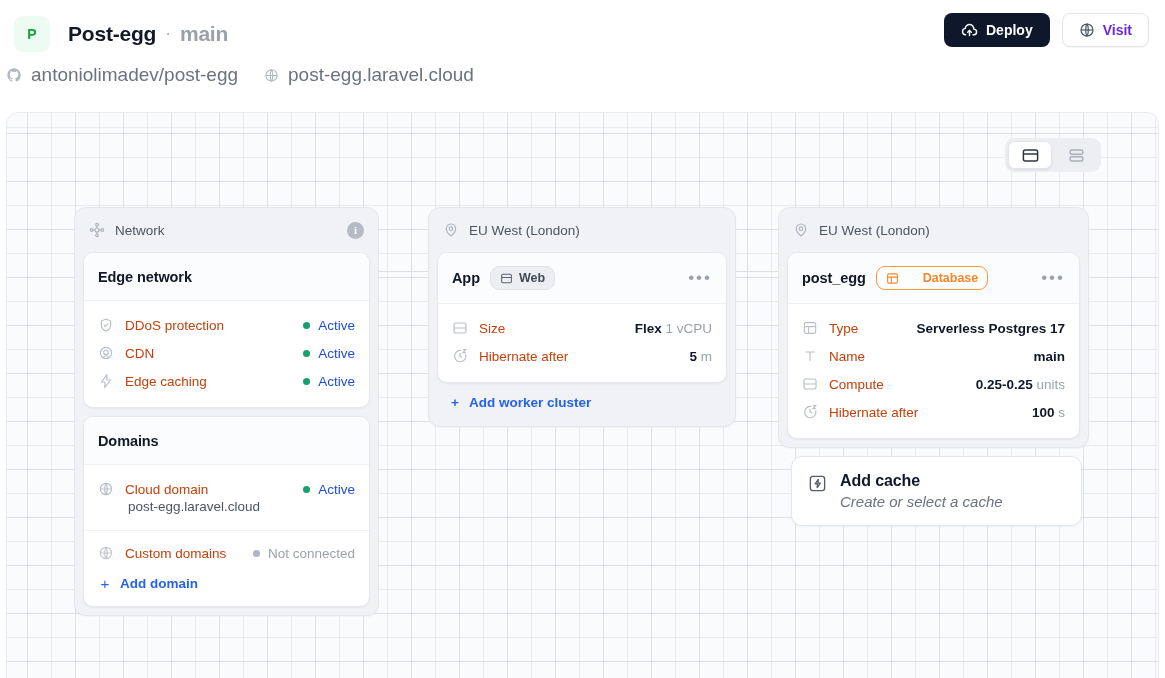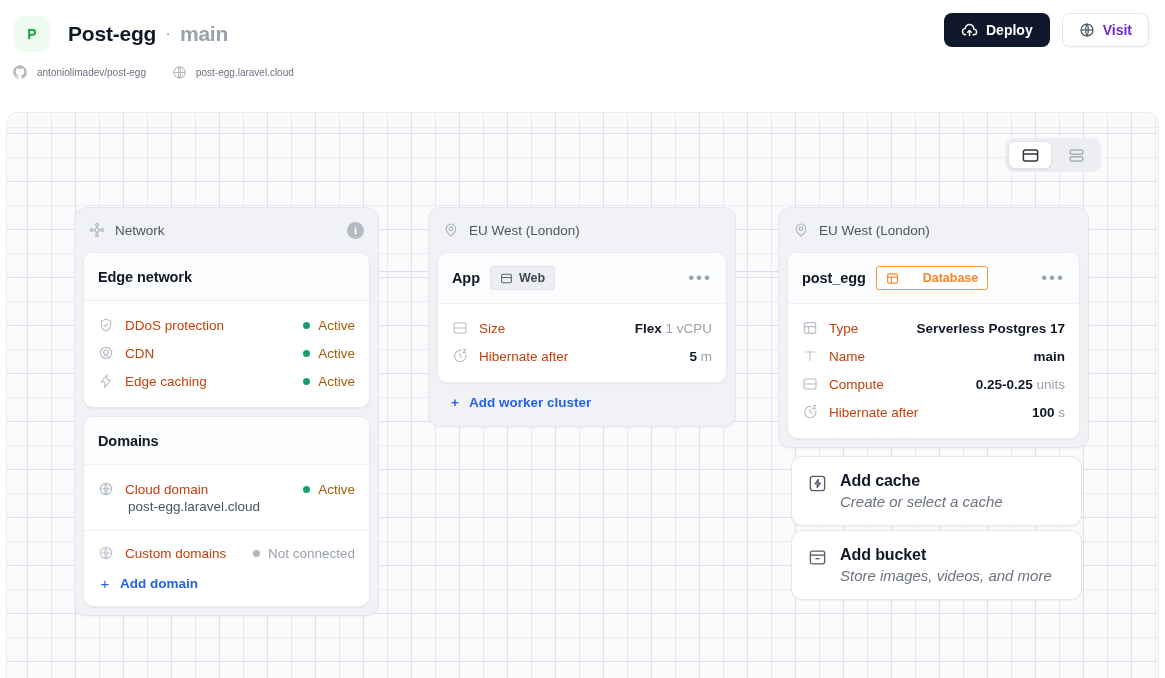--- a/index.html
+++ b/index.html
@@ -43,22 +43,22 @@
     height: 34px; padding: 0 16px; border-radius: 8px;
     font-size: 14px; font-weight: 700; cursor: pointer;
     border: 1px solid transparent; white-space: nowrap;
   }
   .btn-deploy { background: #0f172a; color: #fff; justify-content: space-between; }
   .btn-visit { background: #fff; color: #6d28d9; border-color: #e2e5ea;
                box-shadow: 0 1px 1px rgba(16,24,40,.04); }
 
   .meta-row {
     display: flex; align-items: center; gap: 8px;
-    padding-left: 12px; margin-top: 6px;
-    font-size: 10px; color: #6b7280;
+    padding-left: 6px; margin-top: 6px;
+    font-size: 19px; color: #6b7280;
   }
   .meta-item { display: flex; align-items: center; gap: 9px; }
   .meta-item + .meta-item { margin-left: 18px; }
 
   
   .canvas {
     position: absolute; left: 6px; top: 112px;
     width: 1153px; height: 656px;
     border: 1px solid #e9ebef; border-radius: 12px;
     background-color: #fafbfc;
@@ -139,29 +139,29 @@
   .row {
     display: flex; align-items: center; gap: 11px;
     height: 28px; font-size: 13.5px;
   }
   .row .lbl { color: #c2410c; }
   .row .val { margin-left: auto; color: #111827; font-weight: 700; font-size: 13.5px; }
   .val .unit { color: #9aa1ab; font-weight: 400; }
 
   .badge {
     display: inline-flex; align-items: center; gap: 6px;
-    height: 24px; padding: 5px 9px; border-radius: 3px;
+    height: 24px; padding: 5px 9px; border-radius: 9px;
     font-size: 12.5px; font-weight: 700;
   }
   .badge-web { background: #eceef2; border: 1px solid #dfe2e8; color: #434a55; }
   .badge-db { background: #fff; border: 1.5px solid #f79a3c; color: #f7852a; gap: 24px; }
 
   .status { display: flex; align-items: center; gap: 8px; margin-left: auto;
             font-size: 13.5px; font-weight: 400; }
-  .status.active { color: #a16207; }
+  .status.active { color: #1d4ed8; }
   .status.off { color: #9aa1ab; }
   .dot { width: 7px; height: 7px; border-radius: 50%; }
   .dot.green { background: #17a06e; }
   .dot.gray { background: #b0b6bf; }
 
   .sub-val { font-size: 13.5px; color: #4b5563; padding: 0 0 8px 30px; margin-top: -4px; }
 
   .divider { height: 1px; background: #eef0f3; margin: 8px -14px; }
 
   .add-link {
@@ -556,27 +556,14 @@
         <rect x="3" y="3" width="18" height="18" rx="3"></rect>
         <path d="M13 6.8 9 12.4h3l-.4 4.8 4-5.6h-3l.4-4.8z"></path>
       </svg>
     </span>
     <div>
       <div class="action-title">Add cache</div>
       <div class="action-desc">Create or select a cache</div>
     </div>
   </div>
 
-  <div class="action-card" style="left:784px; top:417px; width:291px;">
-    <span style="margin-top:2px;">
-      <svg width="19" height="19" viewBox="0 0 24 24" fill="none" stroke="#555d6a" stroke-width="1.7">
-        <rect x="3" y="4" width="18" height="16" rx="2.5"></rect>
-          <path d="M3 9h18"></path>
-          <path d="M9.5 13.5h5"></path>
-      </svg>
-    </span>
-    <div>
-      <div class="action-title">Add bucket</div>
-      <div class="action-desc">Store images, videos, and more</div>
-    </div>
-  </div>
 
 </div>
 
 </body></html>

